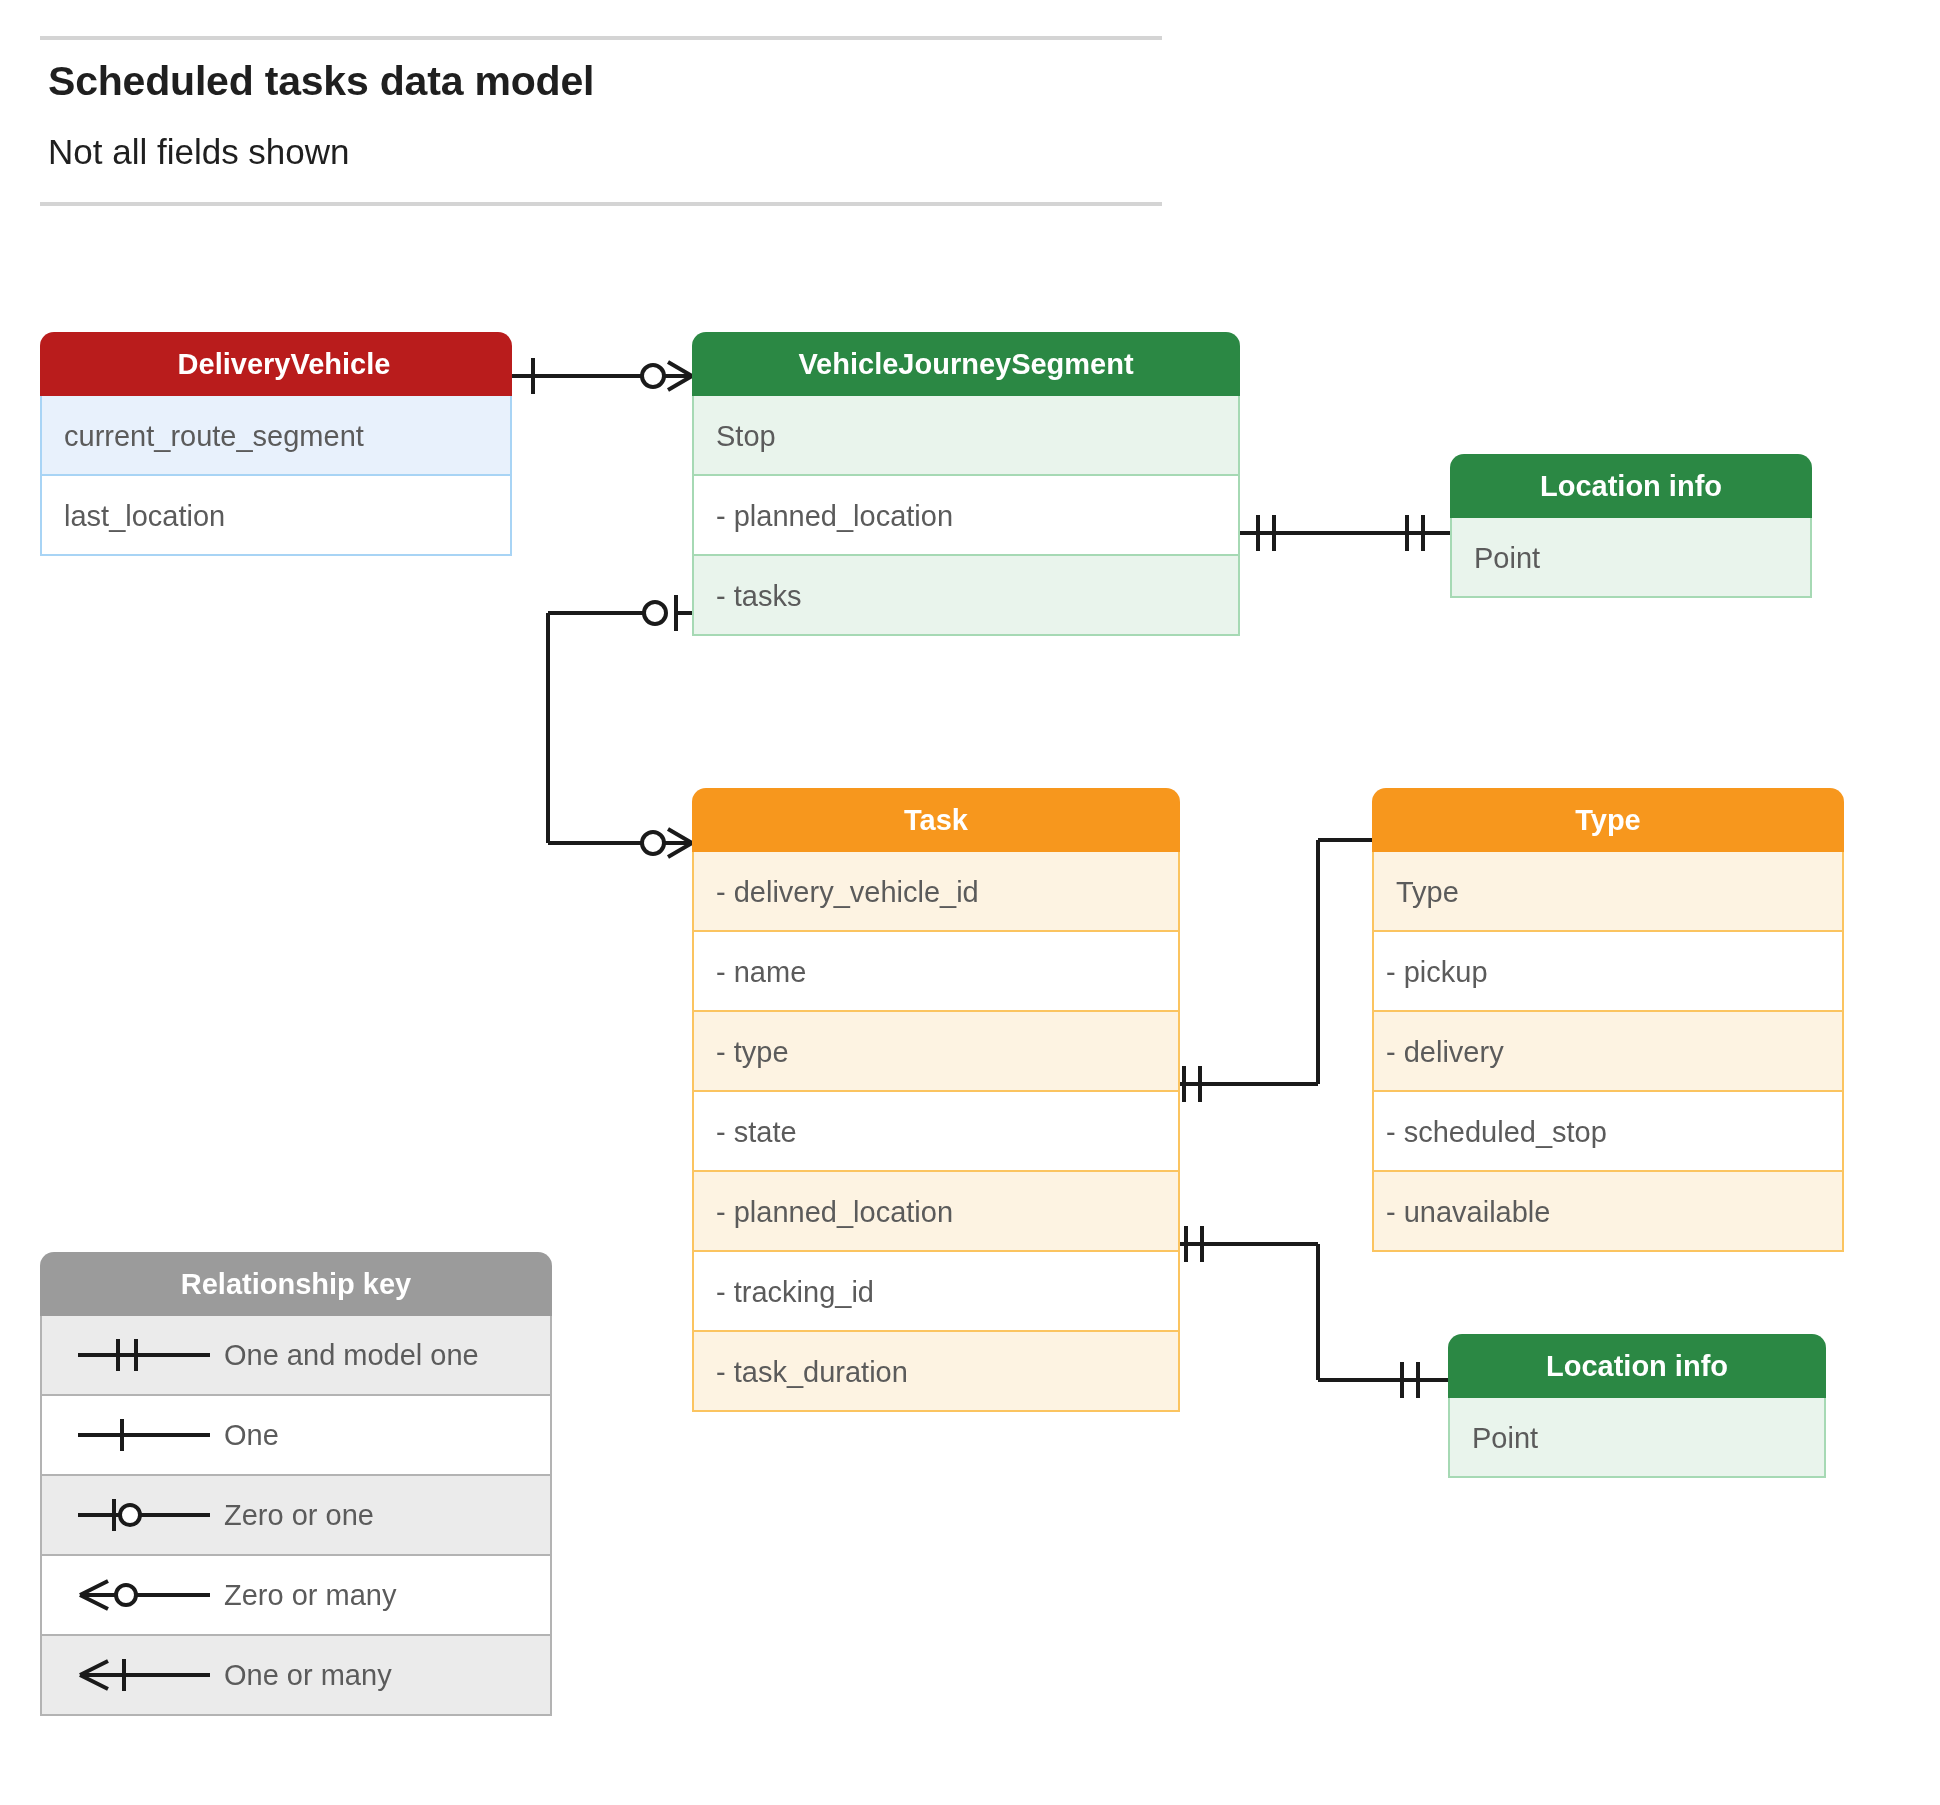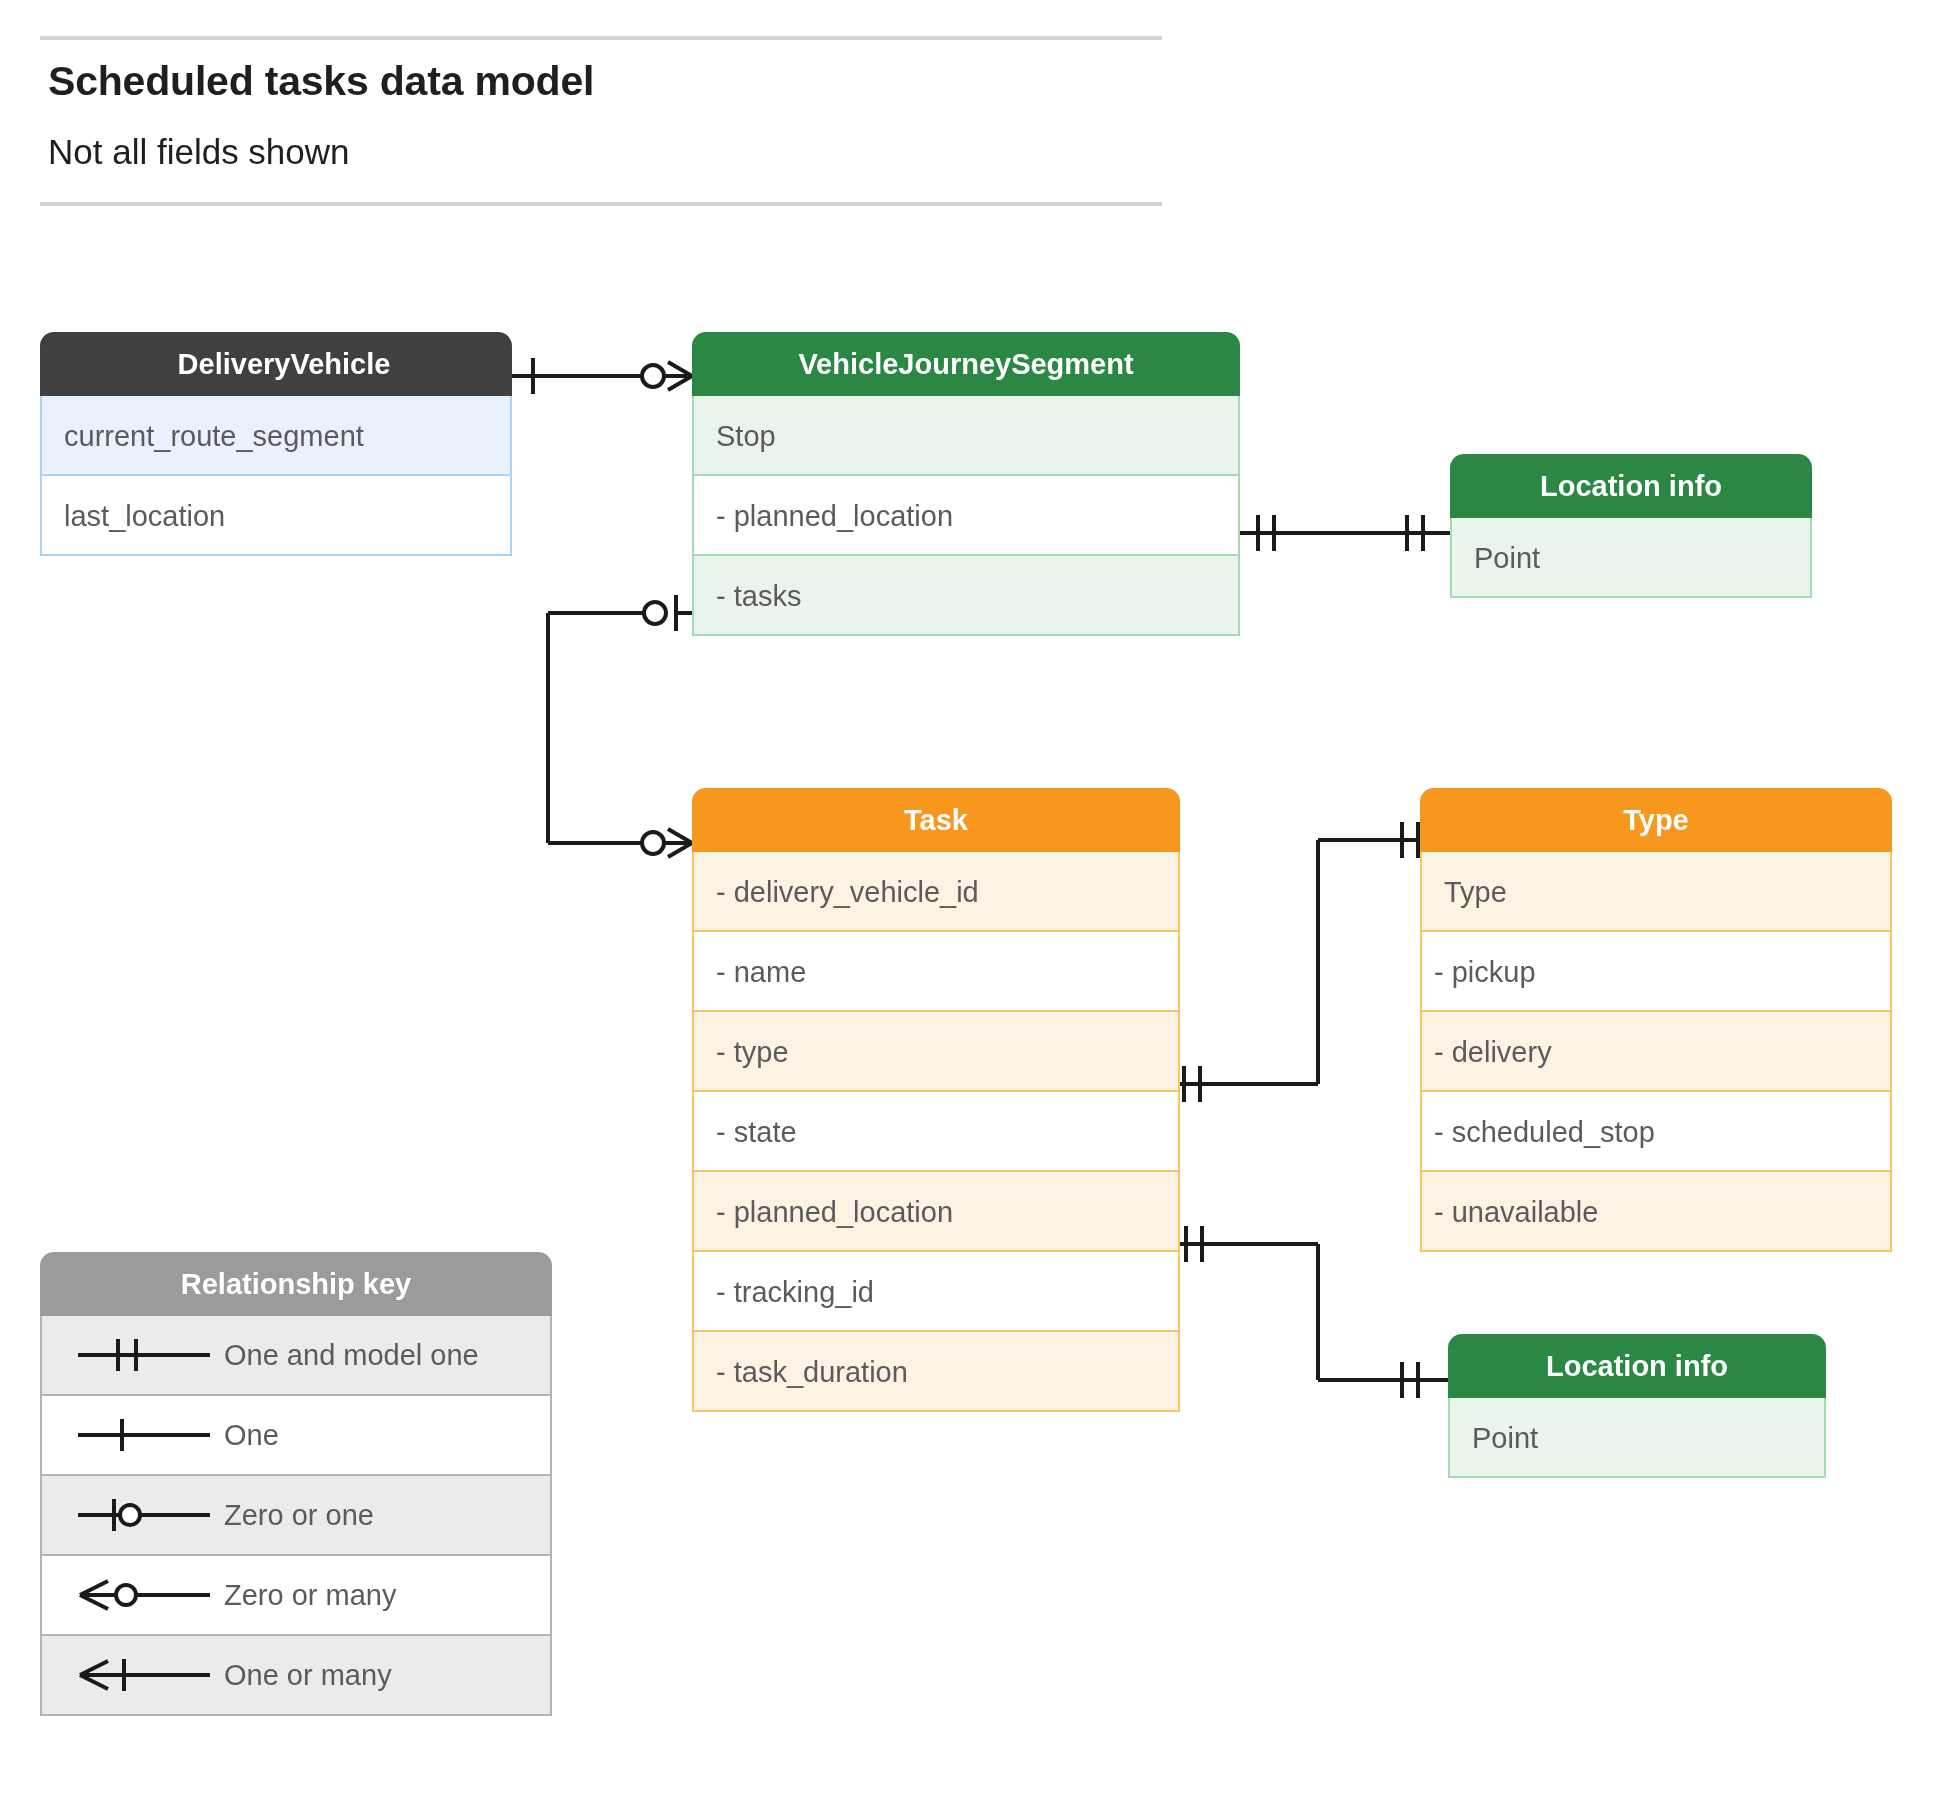--- a/index.html
+++ b/index.html
@@ -67,21 +67,21 @@
     line-height: 80px;
     padding-left: 22px;
     font-size: 29px;
     color: #5b5b5b;
     white-space: nowrap;
     overflow: hidden;
   }
   .ent .ent-row.indent { padding-left: 12px; }
 
   
-  .theme-blue .ent-title { background: #404040; padding-left: 16px; }
+  .theme-blue .ent-title { background: #b91c1c; padding-left: 16px; }
   .theme-blue .ent-row { border-left: 2px solid #a8d4f5; border-right: 2px solid #a8d4f5; border-bottom: 2px solid #a8d4f5; }
   .theme-blue .ent-row.alt { background: #e8f1fc; }
   .theme-blue .ent-row.plain { background: #ffffff; }
 
   
   .theme-green .ent-title { background: #2b8844; }
   .theme-green .ent-row { border-left: 2px solid #a6d9b4; border-right: 2px solid #a6d9b4; border-bottom: 2px solid #a6d9b4; }
   .theme-green .ent-row.alt { background: #e9f4ec; }
   .theme-green .ent-row.plain { background: #ffffff; }
 
@@ -111,21 +111,21 @@
   .legend-lbl { white-space: nowrap; }
 
   
   .wires { position: absolute; left: 0; top: 0; width: 1940px; height: 1805px; pointer-events: none; }
 
   
   #ent-deliveryvehicle { left: 40px;   top: 332px;  width: 472px; }
   #ent-vjs            { left: 692px;  top: 332px;  width: 548px; border-radius: 10px; }
   #ent-locinfo-top    { left: 1450px; top: 454px;  width: 362px; }
   #ent-task           { left: 692px;  top: 788px;  width: 488px; }
-  #ent-type           { left: 1420px; top: 788px;  width: 472px; }
+  #ent-type           { left: 1372px; top: 788px;  width: 472px; }
   #ent-locinfo-bottom { left: 1448px; top: 1334px; width: 378px; }
   #ent-legend         { left: 40px;   top: 1252px; width: 512px; }
 </style>
 </head>
 <body>
 
 <div class="page">
 
   <div class="hdr-rule top"></div>
   <div class="hdr-title">Scheduled tasks data model</div>

